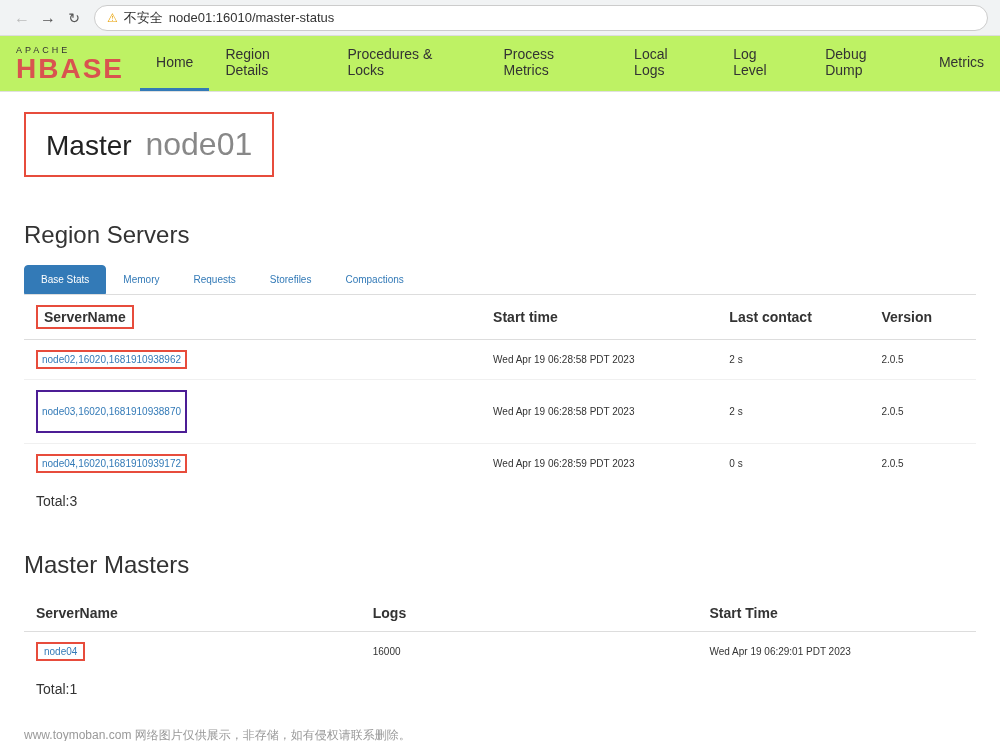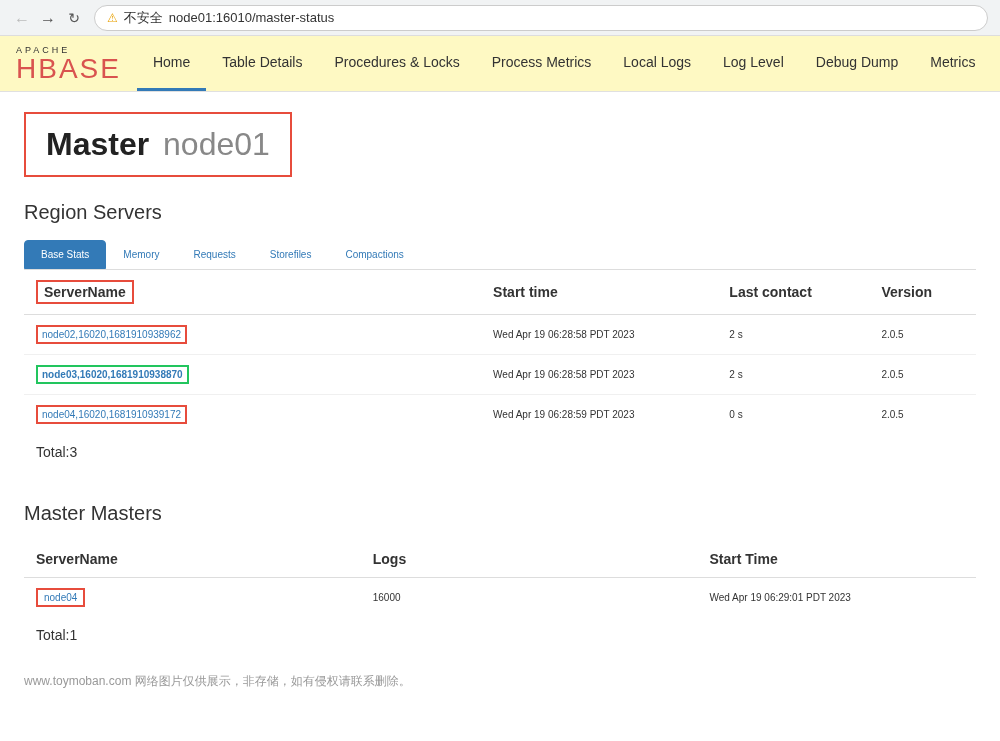--- a/index.html
+++ b/index.html
@@ -33,21 +33,21 @@
       font-size: 13px;
       display: flex;
       align-items: center;
       gap: 6px;
     }
     .lock-icon { color: #e8a000; font-size: 12px; }
     .address-text { color: #333; }
 
     
     .nav-bar {
-      background: #fef9c3;
+      background: #bef264;
       border-bottom: 1px solid #e0e0e0;
       display: flex;
       align-items: center;
       padding: 0 0;
       height: 56px;
     }
     .logo-area {
       padding: 0 16px;
       display: flex;
       align-items: center;
@@ -59,21 +59,21 @@
       align-items: flex-start;
     }
     .logo-apache {
       font-size: 9px;
       letter-spacing: 3px;
       color: #333;
       font-weight: normal;
     }
     .logo-hbase {
       font-size: 28px;
-      font-weight: normal;
+      font-weight: bold;
       color: #d9534f;
       line-height: 1;
       letter-spacing: 2px;
     }
     .nav-links {
       display: flex;
       align-items: center;
       height: 100%;
       gap: 0;
     }
@@ -99,38 +99,38 @@
     }
 
     
     .master-box {
       border: 2px solid #e74c3c;
       display: inline-block;
       padding: 12px 20px;
       margin-bottom: 24px;
     }
     .master-title {
-      font-size: 32px;
-      font-weight: bold;
+      font-size: 28px;
+      font-weight: normal;
       color: #222;
     }
     .master-host {
       font-size: 32px;
       font-weight: normal;
       color: #888;
       margin-left: 10px;
     }
 
     
     .section-title {
-      font-size: 20px;
+      font-size: 24px;
       font-weight: normal;
       color: #333;
       margin-bottom: 16px;
-      margin-top: 0;
+      margin-top: 20px;
     }
 
     
     .tabs {
       display: flex;
       gap: 0;
       margin-bottom: 0;
       border-bottom: 1px solid #ddd;
     }
     .tab {
@@ -214,21 +214,21 @@
 
 <div class="nav-bar">
   <div class="logo-area">
     <div class="logo">
       <span class="logo-apache">APACHE</span>
       <span class="logo-hbase">HBASE</span>
     </div>
   </div>
   <div class="nav-links">
     <a class="nav-link active" href="#">Home</a>
-    <a class="nav-link" href="#">Table Details</a>
+    <a class="nav-link" href="#">Region Details</a>
     <a class="nav-link" href="#">Procedures &amp; Locks</a>
     <a class="nav-link" href="#">Process Metrics</a>
     <a class="nav-link" href="#">Local Logs</a>
     <a class="nav-link" href="#">Log Level</a>
     <a class="nav-link" href="#">Debug Dump</a>
     <a class="nav-link" href="#">Metrics</a>
   </div>
 </div>
 
 <div class="page-content">
@@ -269,21 +269,21 @@
               <div style="border:2px solid #e74c3c; display:inline-block; padding:2px 4px;">
                 <a class="server-link" href="#">node02,16020,1681910938962</a>
               </div>
             </td>
             <td>Wed Apr 19 06:28:58 PDT 2023</td>
             <td>2 s</td>
             <td>2.0.5</td>
           </tr>
           <tr>
             <td>
-              <div style="border:2px solid #22c55e; display:inline-block; padding:2px 4px;font-weight:bold;">
+              <div style="border:2px solid #4c1d95; display:inline-block; padding:14px 4px;">
                 <a class="server-link" href="#">node03,16020,1681910938870</a>
               </div>
             </td>
             <td>Wed Apr 19 06:28:58 PDT 2023</td>
             <td>2 s</td>
             <td>2.0.5</td>
           </tr>
           <tr>
             <td>
               <div style="border:2px solid #e74c3c; display:inline-block; padding:2px 4px;">

